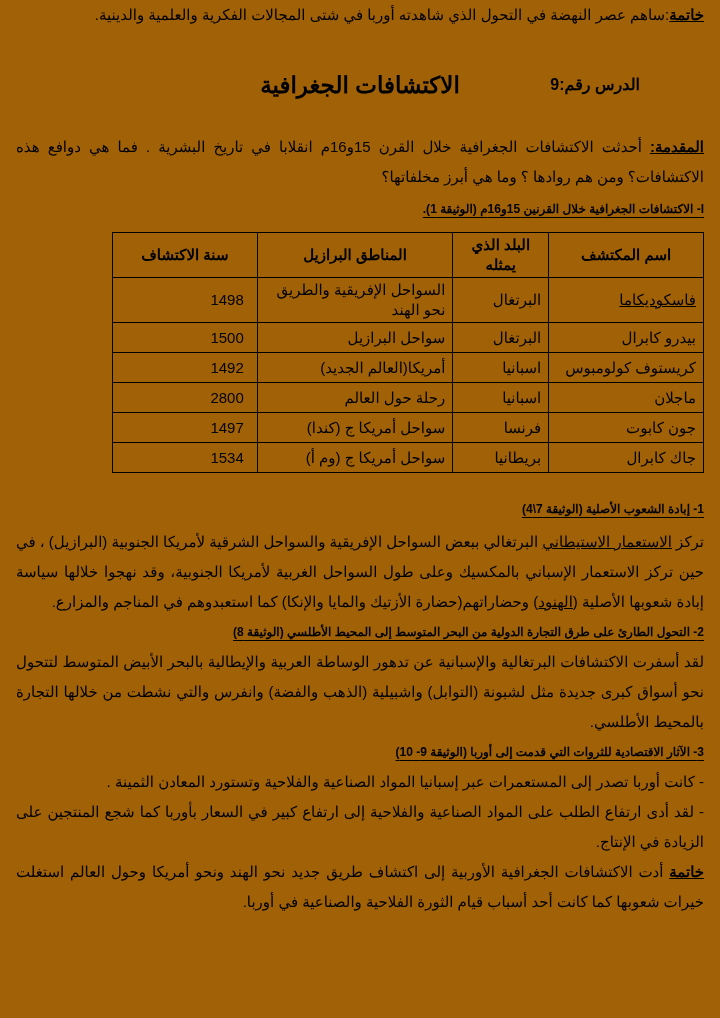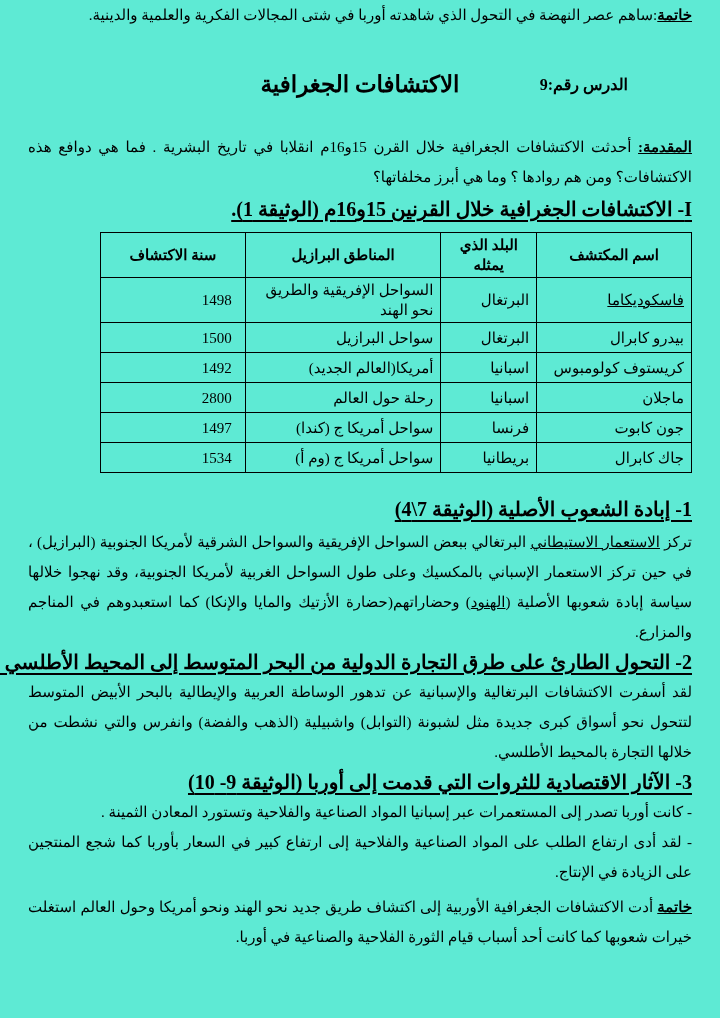--- a/index.html
+++ b/index.html
@@ -1,44 +1,44 @@
 <!DOCTYPE html>
 <html dir="rtl" lang="ar"><head>
 <meta charset="utf-8">
 <style>
   html,body{margin:0;padding:0;background:#e8e8e8;}
   .page{
-    width:720px;height:1018px;margin:0 auto;background:#5eead4;color:#000;
-    direction:rtl;box-sizing:border-box;padding:0 28px;overflow:hidden;
-    font-family:Liberation Serif, serif;font-size:15px;line-height:30px;
+    width:720px;height:1018px;margin:0 auto;background:#a16207;color:#000;
+    direction:rtl;box-sizing:border-box;padding:0 16px;overflow:hidden;
+    font-family:Liberation Sans, sans-serif;font-size:15px;line-height:30px;
   }
   .u{text-decoration:underline;}
   .b{font-weight:bold;}
   .prev-conclusion{margin:30px 86px 0 0;text-align:right;white-space:nowrap;}
   .title-row{position:relative;margin-top:40px;height:30px;}
   .lesson-number{position:absolute;right:64px;top:0;font-weight:bold;font-size:16px;}
   .page-title{text-align:center;font-weight:bold;font-size:23px;}
   .para{margin:0;text-align:justify;}
   .intro{margin-top:32px;}
-  .heading{font-weight:bold;font-size:20px;white-space:nowrap;}
+  .heading{font-weight:bold;font-size:12px;white-space:nowrap;}
   .heading .hu{text-decoration:underline;text-underline-offset:4px;}
   .h-sec1{margin-top:2px;}
   .disc-table{border-collapse:collapse;margin:8px 0 0 0;width:592px;}
   .disc-table th,.disc-table td{
     border:1px solid #000;font-size:15px;line-height:20px;padding:2px 7px;
   }
   .disc-table th{font-weight:bold;text-align:center;height:23px;}
   .disc-table td{text-align:right;height:25px;}
   .disc-table td.c-year{text-align:right;padding-right:13px;}
   .h-sec2{margin-top:32px;}
   .h-sub1{margin-top:21px;}
   .p1{margin-top:3px;}
   .h-sub2{margin-top:0;}
   .h-sub3{margin-top:0;}
-  .conclusion{margin-top:5px;}
+  .conclusion{}
 </style>
 </head>
 <body>
 
 <div class="page">
 
   <p class="para prev-conclusion"><span class="b u">خاتمة</span><span>:</span><span>ساهم عصر النهضة في التحول الذي شاهدته أوربا في شتى المجالات الفكرية والعلمية والدينية.</span></p>
 
   <div class="title-row">
     <span class="lesson-number">الدرس رقم:9</span>

